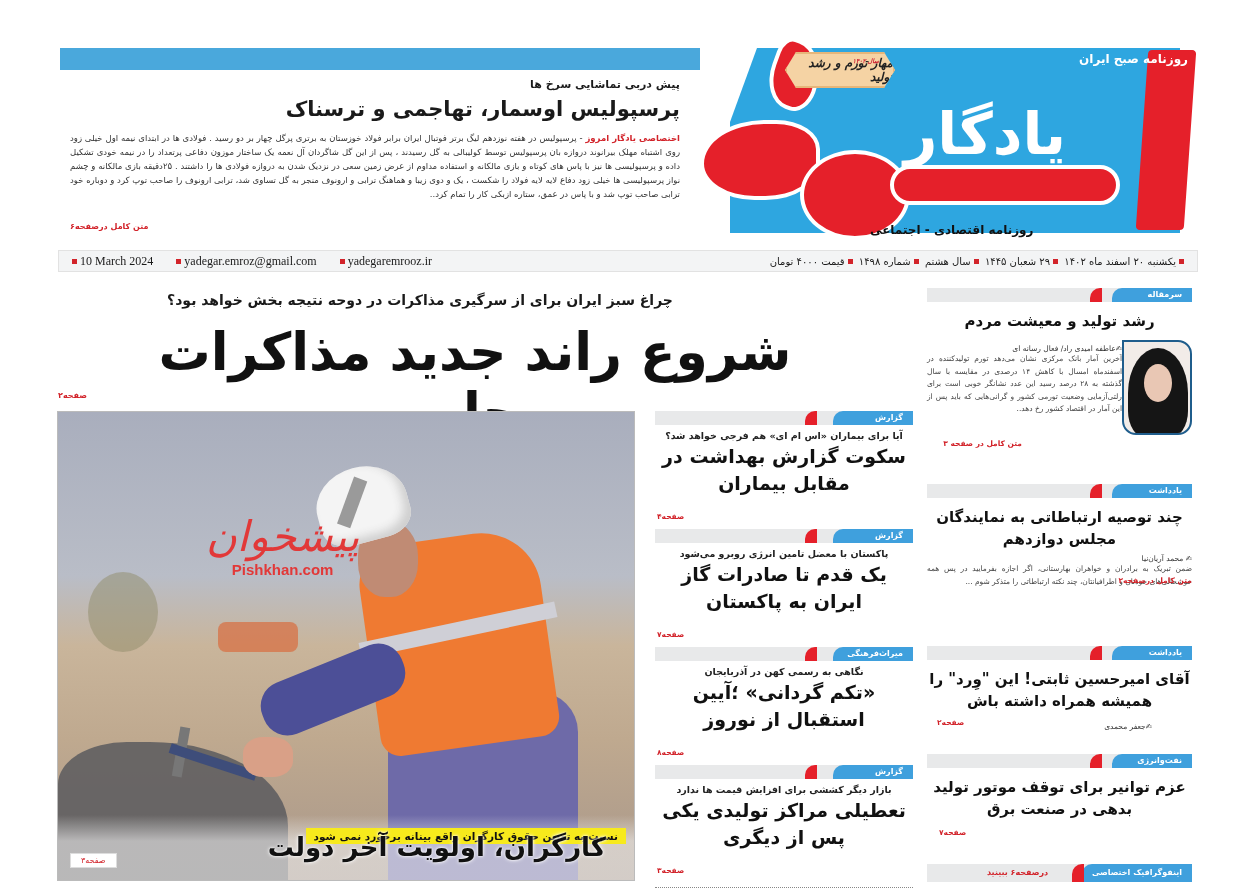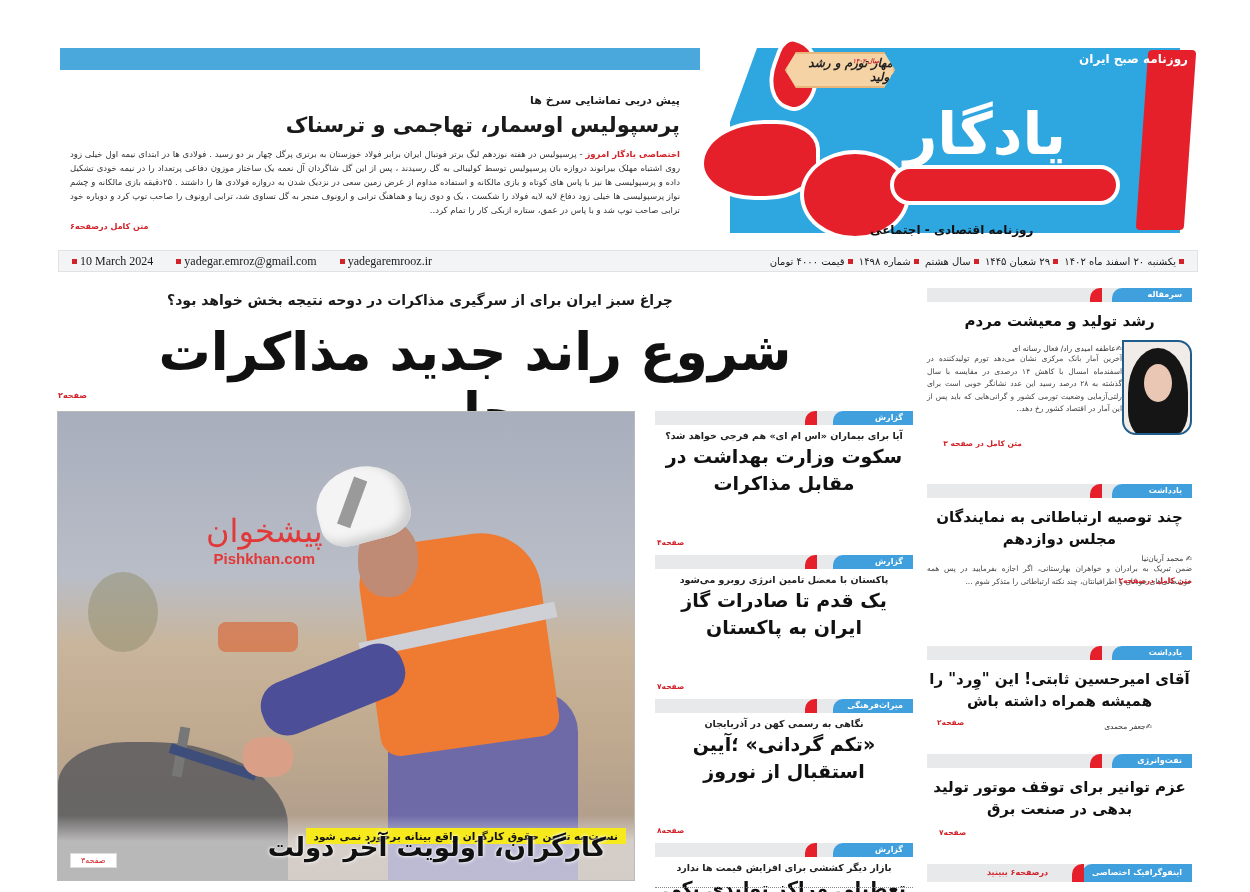--- a/index.html
+++ b/index.html
@@ -18,21 +18,21 @@
   .b3 { left: 200px; top: 125px; width: 230px; height: 40px; border-radius: 20px; }
   .b4 { left: 80px; top: 0; width: 50px; height: 70px; border-radius: 30% 70% 40% 60%; transform: rotate(20deg); }
   .logo-white-text { position: absolute; left: 170px; top: 60px; width: 250px; font-size: 58px; font-weight: bold; color: #ffffff; text-align: center; letter-spacing: 14px; }
   .logo-tagline-top { position: absolute; right: 22px; top: 12px; font-size: 12px; font-weight: bold; color: #ffffff; }
   .logo-tagline-bottom { position: absolute; left: 180px; top: 183px; font-size: 12px; font-weight: bold; color: #111; }
   .slogan-badge { position: absolute; left: 95px; top: 12px; width: 110px; height: 36px; background: #f5d3a4; border: 2px solid #e6b67a; clip-path: polygon(10% 0, 90% 0, 100% 50%, 90% 100%, 10% 100%, 0 50%); display: flex; align-items: center; justify-content: center; font-size: 12px; font-style: italic; font-weight: bold; color: #222; font-family: "DejaVu Serif", serif; }
   .slogan-year { position: absolute; right: 14px; top: 3px; font-size: 6px; color: #c23; }
 
   
   .top-story { position: absolute; left: 60px; top: 72px; width: 630px; height: 165px; padding: 0 10px; }
-  .top-kicker { font-size: 11px; font-weight: bold; text-align: right; margin-top: 22px; }
+  .top-kicker { font-size: 11px; font-weight: bold; text-align: right; margin-top: 6px; }
   .top-headline { font-size: 21px; font-weight: bold; text-align: right; margin-top: 6px; }
   .top-body { font-size: 8.5px; line-height: 14px; text-align: justify; margin-top: 10px; color: #333; }
   .top-body .lead { color: #d2232a; font-weight: bold; }
   .more-red { color: #d2232a; font-size: 8px; font-weight: bold; }
   .top-more { position: absolute; left: 10px; top: 150px; }
 
   
   .info-bar { position: absolute; left: 58px; top: 250px; width: 1140px; height: 22px; background: #f3f4f5; border: 1px solid #e2e2e2; display: flex; align-items: center; justify-content: space-between; padding: 0 10px; font-size: 10px; }
   .info-bar .sq { display: inline-block; width: 5px; height: 5px; background: #d2232a; margin: 0 3px; vertical-align: middle; }
   .info-left { direction: ltr; display: flex; gap: 20px; font-family: "Liberation Serif", serif; font-size: 12px; }
@@ -52,37 +52,37 @@
   .photo .face { position: absolute; left: 300px; top: 110px; width: 60px; height: 75px; background: #c08b74; border-radius: 45%; }
   .photo .torso { position: absolute; left: 310px; top: 125px; width: 180px; height: 210px; background: #ef7a32; border-radius: 40px 60px 20px 20px; transform: rotate(-8deg); }
   .photo .stripe1 { position: absolute; left: 300px; top: 210px; width: 200px; height: 16px; background: #cfcfd6; transform: rotate(-12deg); }
   .photo .sleeve { position: absolute; left: 200px; top: 250px; width: 150px; height: 55px; background: #4c4f97; border-radius: 25px; transform: rotate(-22deg); }
   .photo .pants { position: absolute; left: 330px; top: 280px; width: 190px; height: 190px; background: #6e6aa8; border-radius: 40px 40px 0 0; }
   .photo .hand { position: absolute; left: 185px; top: 325px; width: 50px; height: 40px; background: #d9a087; border-radius: 40%; }
   .photo .hammer { position: absolute; left: 110px; top: 345px; width: 90px; height: 10px; background: #3e4d7a; transform: rotate(18deg); }
   .photo .hammer-head { position: absolute; left: 118px; top: 315px; width: 10px; height: 50px; background: #777; transform: rotate(10deg); }
   .photo .rocks { position: absolute; left: 0; top: 330px; width: 230px; height: 140px; background: #5b5a5e; border-radius: 30% 60% 0 0; opacity: .85; }
   .watermark { position: absolute; left: 148px; top: 100px; text-align: center; }
-  .watermark-fa { font-size: 32px; color: #e23838; font-family: "DejaVu Serif", serif; }
+  .watermark-fa { font-size: 42px; color: #e23838; font-family: "DejaVu Serif", serif; font-style: italic; }
   .watermark-en { direction: ltr; font-size: 15px; color: #e23838; font-family: "Liberation Sans", sans-serif; font-weight: bold; }
 
   .photo-kicker { position: absolute; right: 8px; top: 380px; background: #f7ea1c; padding: 2px 8px; font-size: 10.5px; font-weight: bold; color: #111; margin-top: 36px; }
   .photo-band { position: absolute; left: 0; right: 0; bottom: 0; height: 65px; background: linear-gradient(180deg, rgba(255,255,255,0) 0%, rgba(240,240,240,.6) 40%); }
   .photo-headline { position: absolute; right: 28px; bottom: 18px; font-size: 26px; font-weight: 900; color: #111; text-shadow: 0 0 4px #fff, 0 0 2px #fff; }
   .photo-page { position: absolute; left: 12px; bottom: 12px; background: #fff; padding: 2px 10px; font-size: 8px; color: #d2232a; border: 1px solid #ddd; }
 
   
   .tab-row { position: relative; height: 14px; background: #e8e9ea; }
   .tab-row .tab-label { position: absolute; right: 0; top: 0; height: 14px; background: #3fa0dd; color: #fff; font-size: 8px; font-weight: bold; padding: 0 10px; line-height: 14px; min-width: 80px; text-align: right; border-radius: 10px 0 0 0; }
   .tab-row .tab-accent { position: absolute; top: 0; height: 14px; width: 12px; background: #e5202a; border-radius: 10px 0 0 0; }
   .tab-row .tab-extra { position: absolute; left: 60px; top: 0; font-size: 8px; color: #d2232a; line-height: 14px; font-weight: bold; }
 
   
   .mid-col { position: absolute; left: 655px; top: 411px; width: 258px; }
-  .mid-item { height: 144px; position: relative; }
+  .mid-item { height: 118px; position: relative; }
   .mid-item .kicker { font-size: 9.5px; font-weight: bold; text-align: center; margin-top: 5px; color: #222; }
   .mid-item .headline { font-size: 19px; font-weight: 900; text-align: center; line-height: 27px; margin-top: 2px; color: #111; }
   .mid-item .page { position: absolute; left: 2px; bottom: 8px; font-size: 7.5px; color: #d2232a; font-weight: bold; }
   .mid-divider { position: absolute; left: 655px; top: 887px; width: 258px; border-top: 1px dotted #888; }
 
   
   .right-col { position: absolute; left: 927px; top: 288px; width: 265px; }
   .right-item { position: relative; }
   .right-item .headline { font-size: 15px; font-weight: bold; text-align: center; line-height: 22px; color: #111; margin-top: 8px; }
   .right-item .author { font-size: 7.5px; color: #333; text-align: right; margin-top: 4px; }
@@ -174,21 +174,21 @@
   <div class="photo-page">صفحه۳</div>
 </div>
 
 <div class="mid-col">
   <div class="mid-item">
     <div class="tab-row">
       <div class="tab-label">گزارش</div>
       <div class="tab-accent" style="right:96px"></div>
     </div>
     <div class="kicker">آیا برای بیماران «اس ام ای» هم فرجی خواهد شد؟</div>
-    <div class="headline">سکوت وزارت بهداشت در مقابل مذاکرات</div>
+    <div class="headline">سکوت گزارش بهداشت در مقابل بیماران</div>
     <div class="page">صفحه۴</div>
   </div>
   <div class="mid-item">
     <div class="tab-row">
       <div class="tab-label">گزارش</div>
       <div class="tab-accent" style="right:96px"></div>
     </div>
     <div class="kicker">پاکستان با معضل تامین انرژی روبرو می‌شود</div>
     <div class="headline">یک قدم تا صادرات گاز ایران به پاکستان</div>
     <div class="page">صفحه۷</div>

